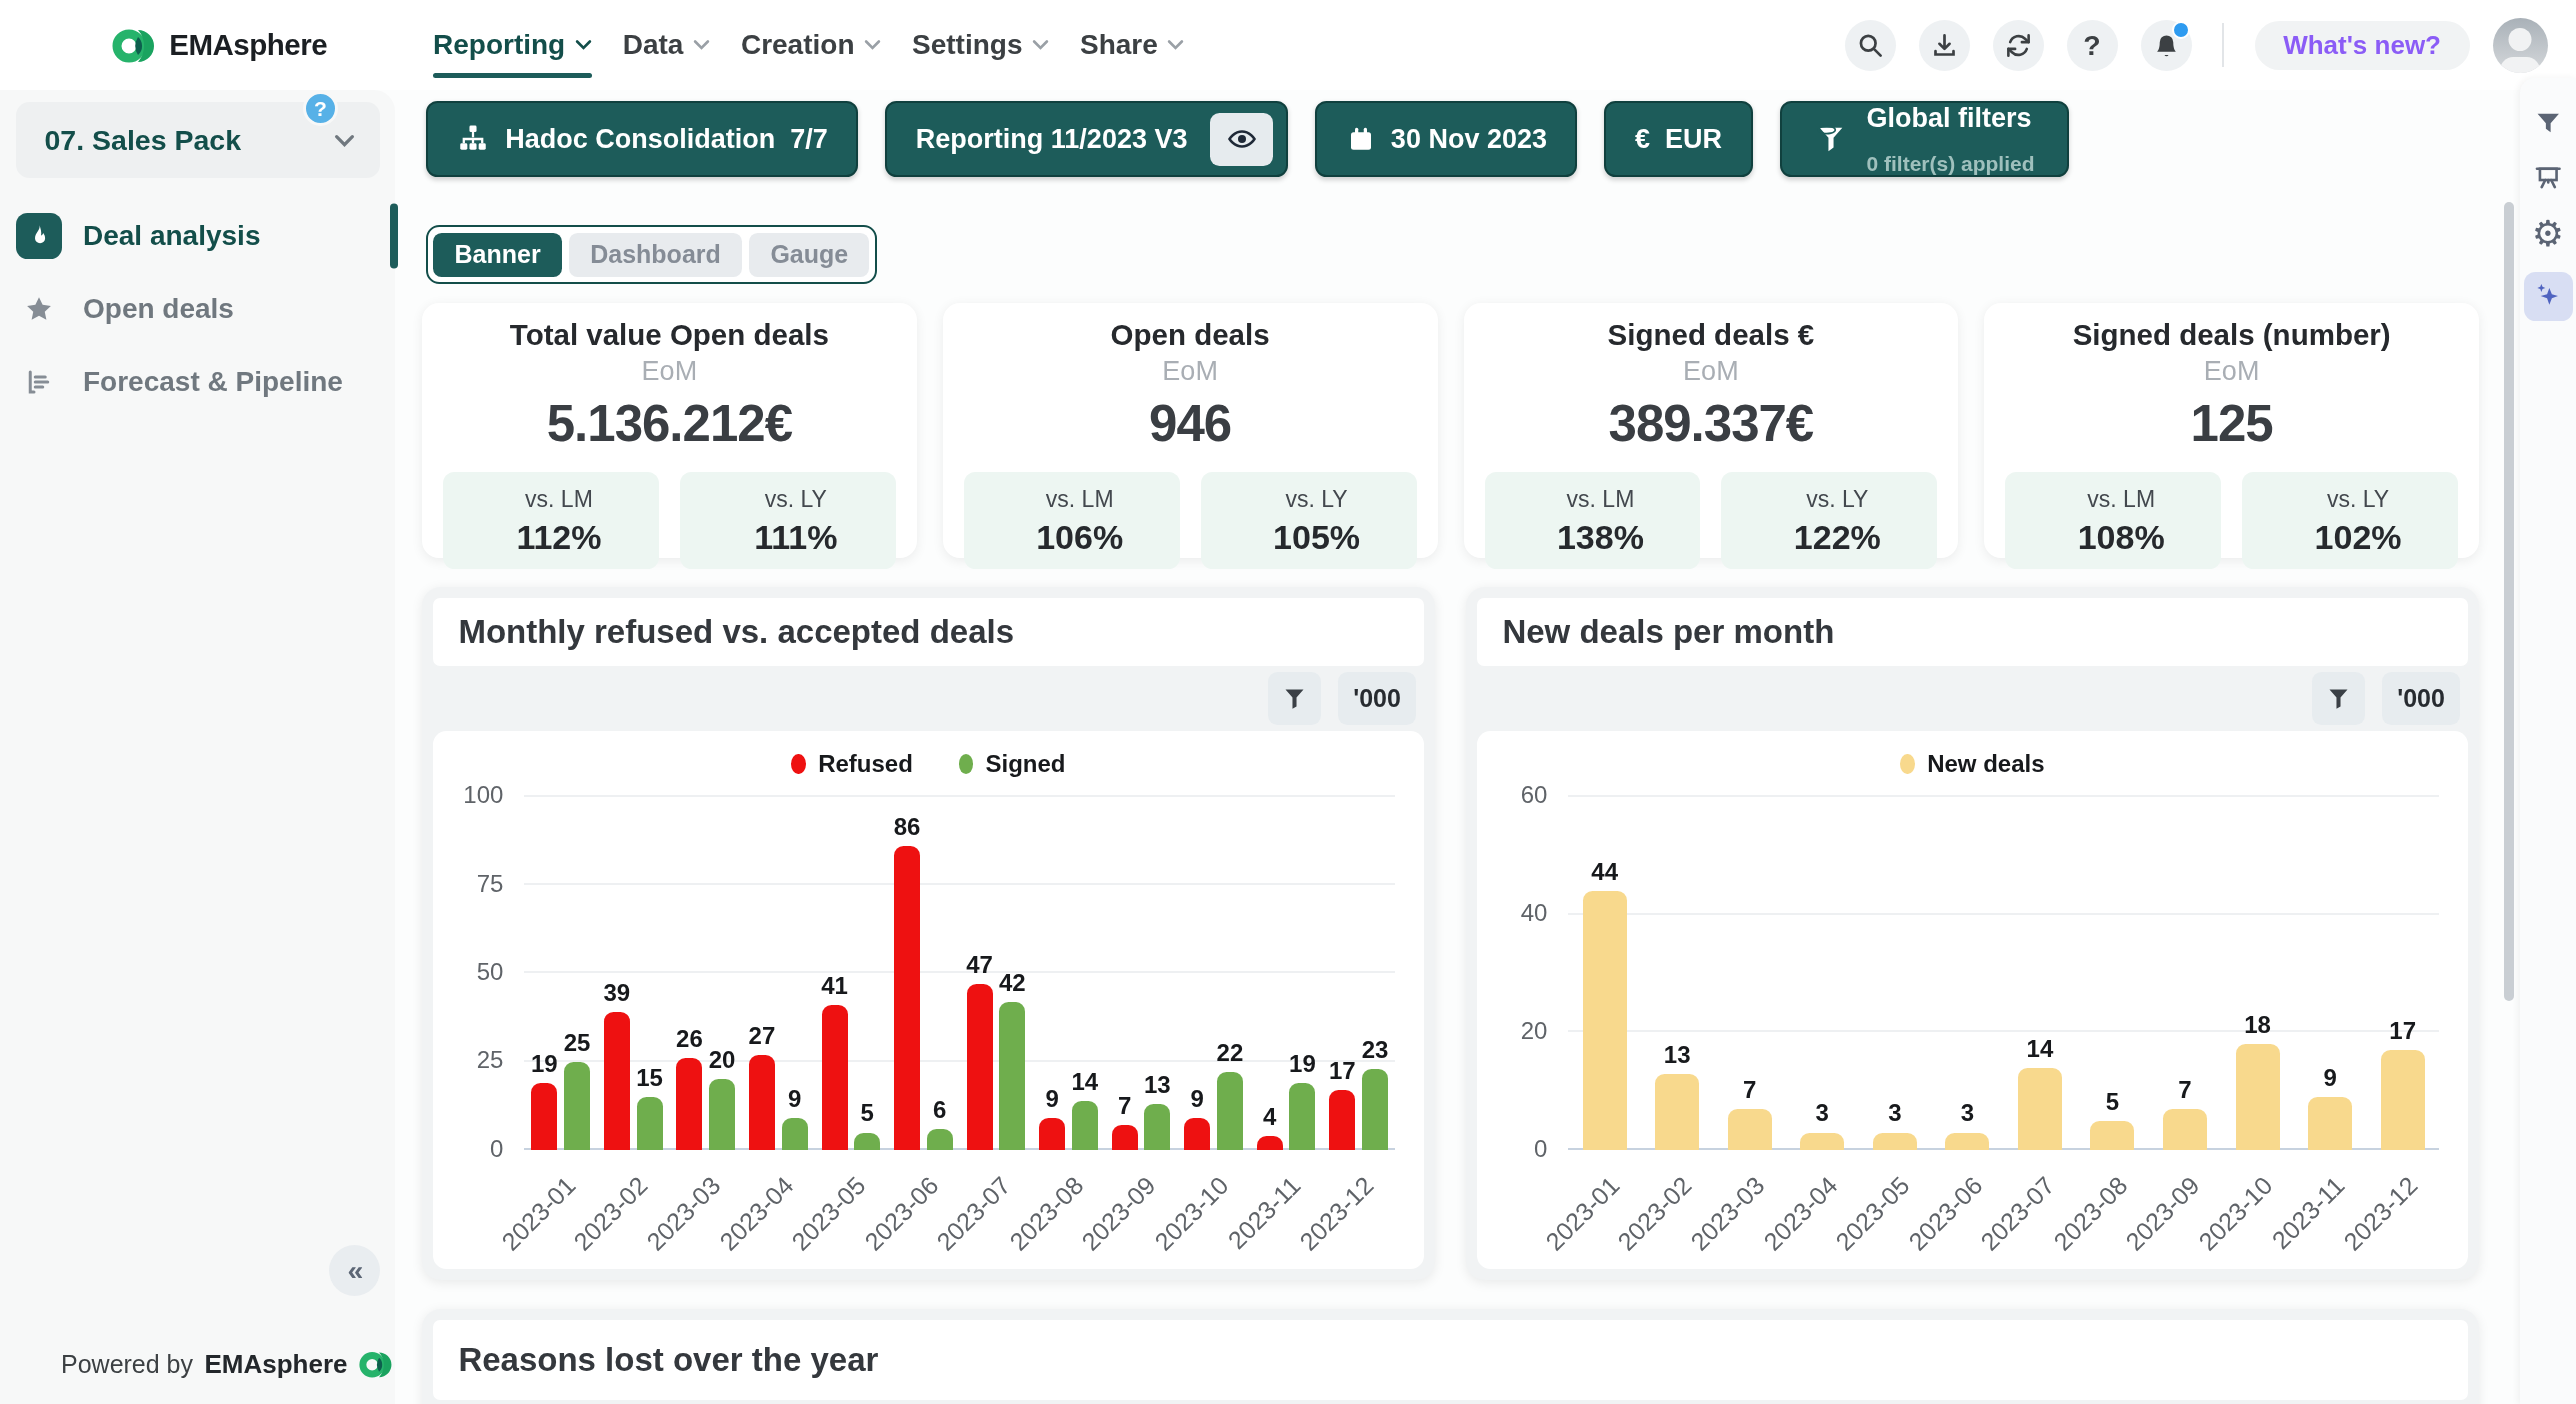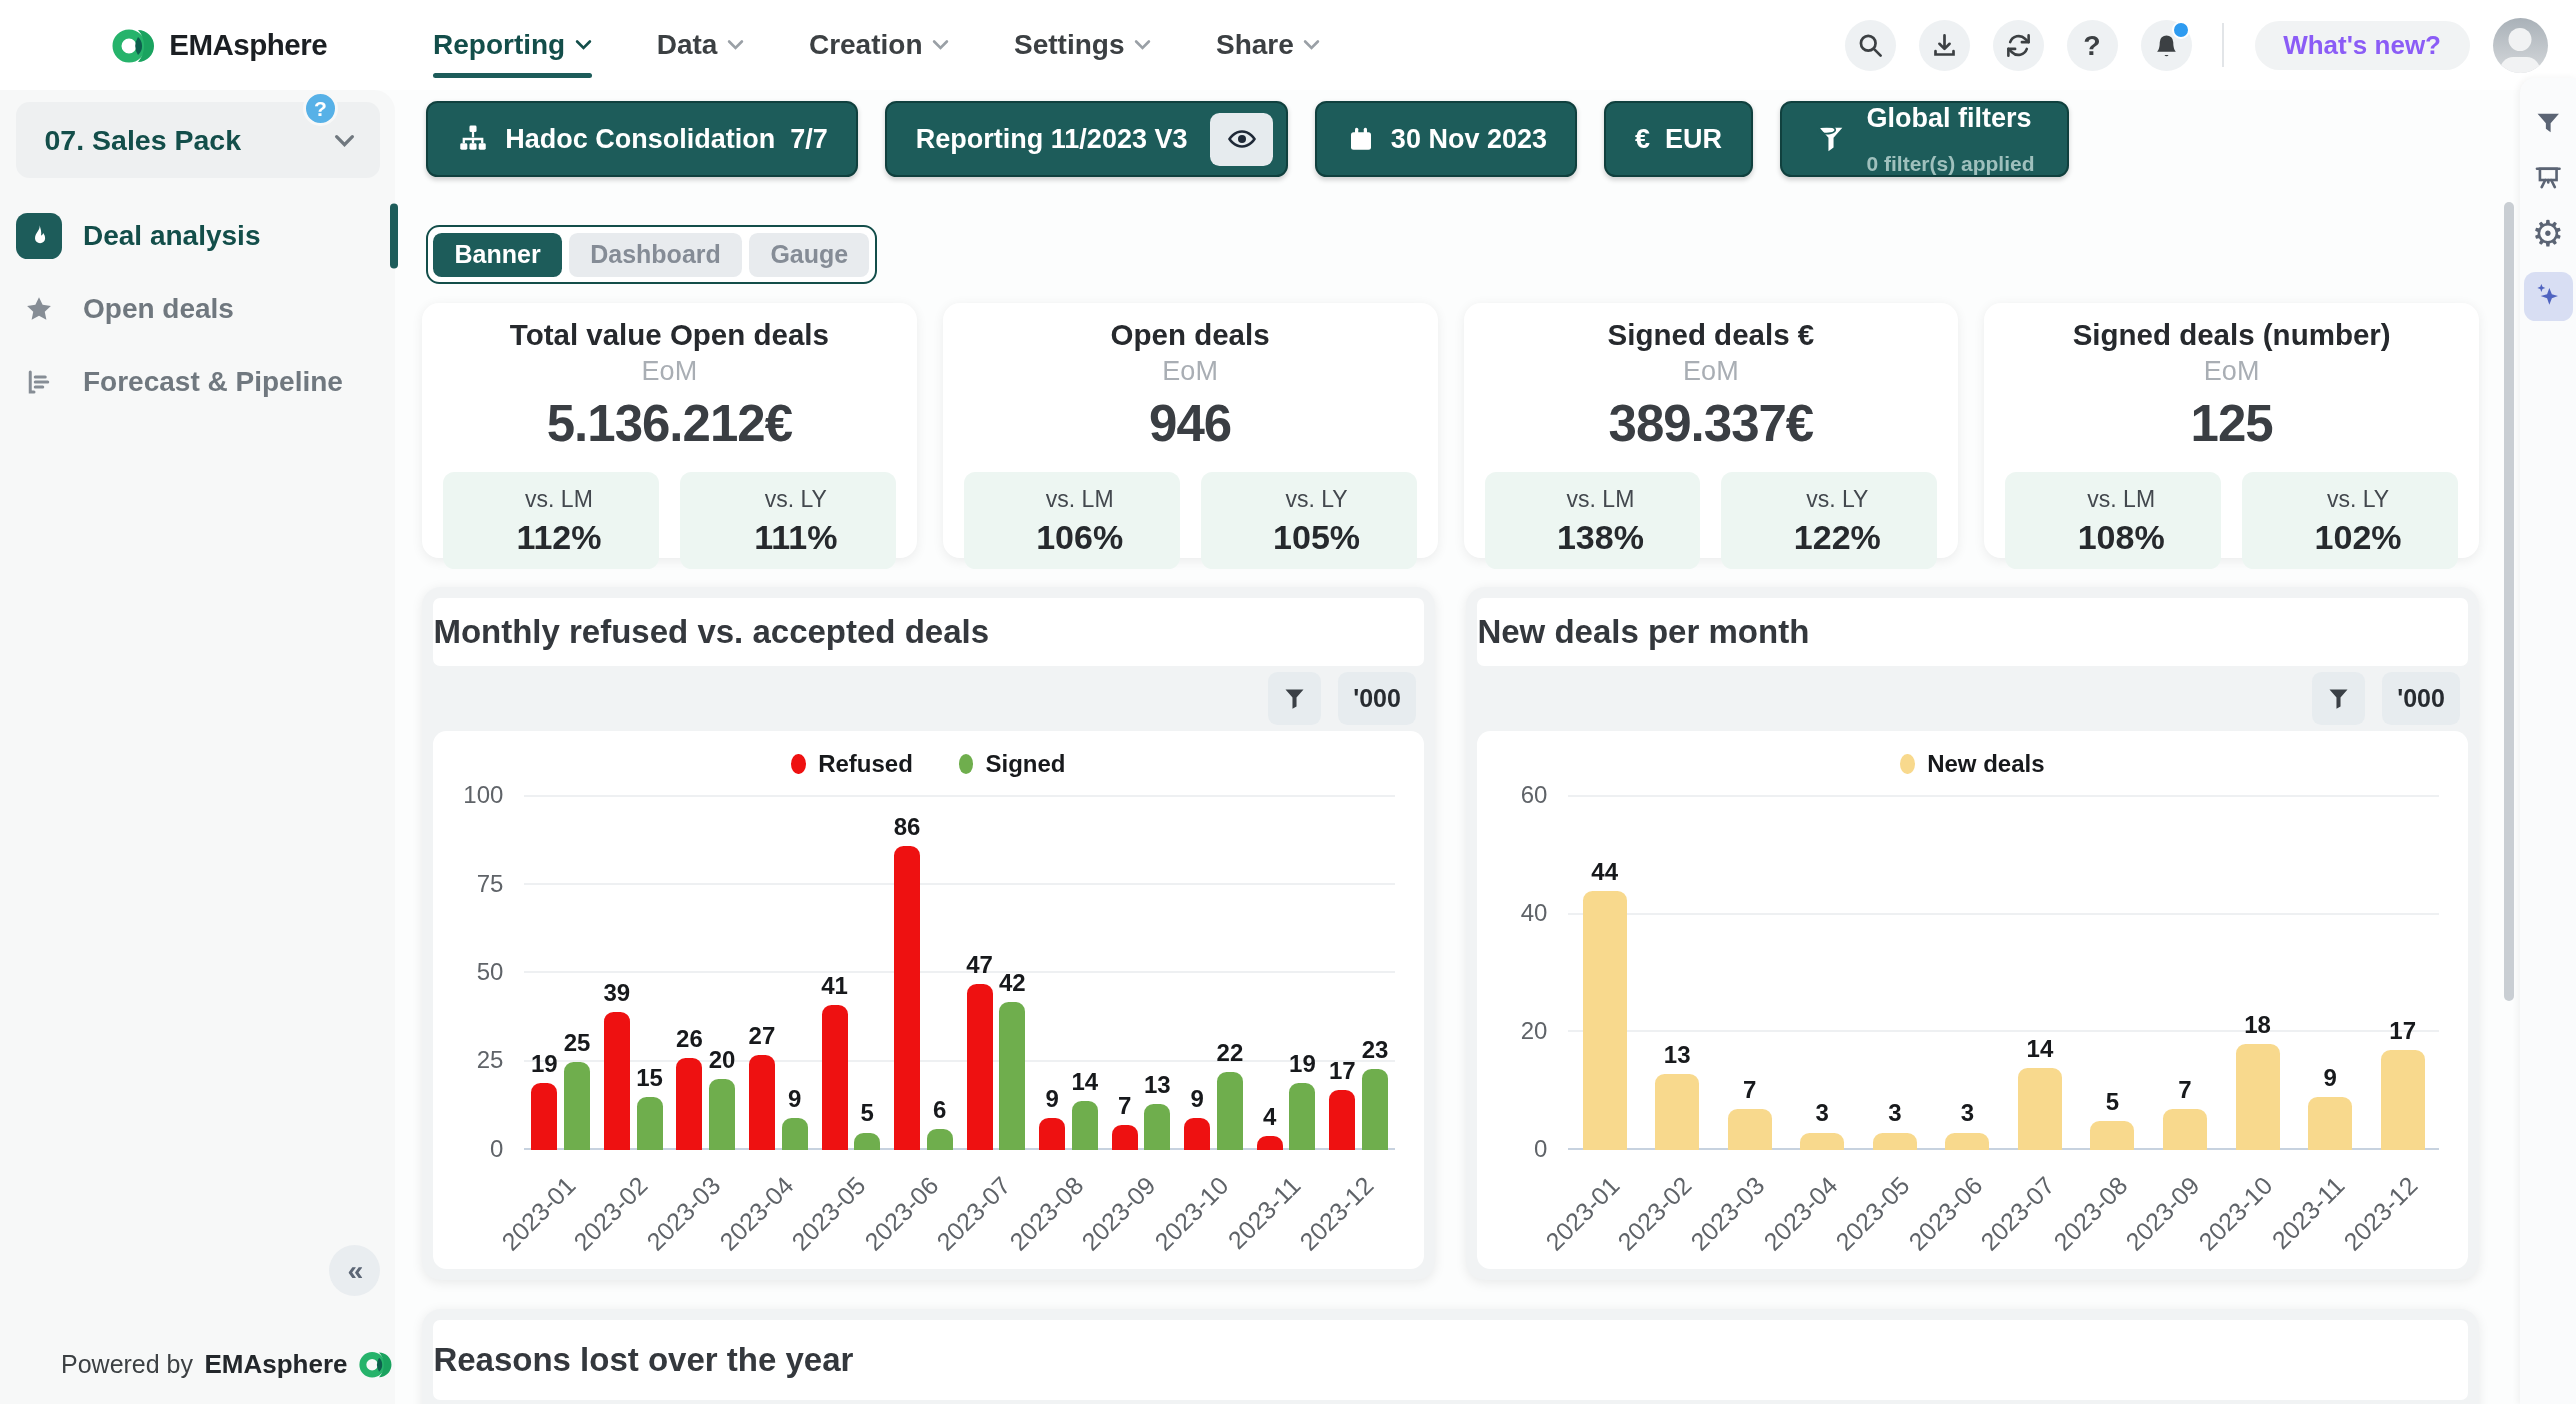--- a/index.html
+++ b/index.html
@@ -4,21 +4,21 @@
 <style>
   * { box-sizing: border-box; margin: 0; padding: 0; }
   html,body { width:2576px; height:1405px; overflow:hidden; }
   body { font-family: "Liberation Sans", sans-serif; background:#fcfdfd; color:#26292d; }
   .app { position:relative; width:2576px; height:1405px; overflow:hidden; }
 
   
   .header { position:absolute; left:0; top:0; width:2576px; height:90px; background:#ffffff; }
   .brand { position:absolute; left:112px; top:0; height:90px; display:flex; align-items:center; gap:13.3px; }
   .brand-name { font-size:29.5px; font-weight:800; color:#1b1f23; letter-spacing:-0.5px; }
-  .main-nav { position:absolute; left:433px; top:0; height:90px; display:flex; align-items:center; gap:65px; }
+  .main-nav { position:absolute; left:433px; top:0; height:90px; display:flex; align-items:center; gap:31px; }
   .nav-item { position:relative; display:flex; align-items:center; gap:9.5px; font-size:28px; font-weight:600; color:#3c4043; cursor:pointer; height:90px; }
   .nav-item.active { color:#134e4a; font-weight:700; }
   .nav-item.active::after { content:""; position:absolute; left:0; right:0; bottom:12.4px; height:4.8px; border-radius:2.9px; background:#1d5c5a; }
   .hdr-right { position:absolute; right:28.5px; top:0; height:90px; display:flex; align-items:center; gap:23px; }
   .icon-btn { width:51px; height:51px; border-radius:50%; background:#eef1f3; display:flex; align-items:center; justify-content:center; cursor:pointer; position:relative; }
   .hdr-divider { width:1.9px; height:44px; background:#e2e5e8; margin:0 7.6px; }
   .whats-new { height:49px; padding:0 28.5px; border-radius:25px; background:#f1f3f4; display:flex; align-items:center; font-size:26px; font-weight:600; color:#8b5cf6; cursor:pointer; }
   .avatar { width:55px; height:55px; border-radius:50%; background:linear-gradient(180deg,#a9b1b8,#d5d8db); position:relative; overflow:hidden; cursor:pointer; }
   .avatar .head { position:absolute; left:50%; top:10.5px; transform:translateX(-50%); width:23px; height:23px; border-radius:50%; background:#f1f2f3; }
   .avatar .body { position:absolute; left:50%; bottom:-9.5px; transform:translateX(-50%); width:40px; height:25px; border-radius:13.3px 13.3px 0 0; background:#f1f2f3; }
@@ -60,21 +60,21 @@
   .kpi-title { font-size:29.5px; font-weight:800; color:#26292d; }
   .kpi-period { font-size:27px; color:#a9aeb4; margin-top:3.8px; }
   .kpi-value { font-size:51px; font-weight:800; color:#3a3e43; margin-top:7.6px; letter-spacing:-1px; }
   .kpi-tiles { display:flex; gap:21px; margin:19px 21px 0; }
   .kpi-tile { flex:1; height:97px; background:#edf6f2; border-radius:11.4px; padding-top:13.3px;padding-left:16px; }
   .kpi-tile-label { font-size:23px; color:#43484e; }
   .kpi-tile-value { font-size:34px; font-weight:800; color:#26292d; margin-top:5.7px; }
 
   .charts-row { position:absolute; left:0; top:497px; width:2057px; display:flex; gap:31px; }
   .chart-panel { width:1013px; height:693px; background:#f1f3f4; border-radius:19px; box-shadow:0 2.9px 11.4px rgba(0,0,0,.08); padding:11.4px; display:flex; flex-direction:column; }
-  .chart-header { height:80px; background:#ffffff; border-radius:7px; display:flex; align-items:center; }
+  .chart-header { height:80px; background:#ffffff; border-radius:7px; display:flex; align-items:center; padding-left:25px; }
   .chart-title { font-size:33px; font-weight:700; color:#34383d; }
   .chart-toolbar { height:78px; display:flex; align-items:center; justify-content:flex-end; gap:17px; padding-right:7.6px; }
   .sq-btn { width:53px; height:53px; border-radius:9.5px; background:#e7ecef; display:flex; align-items:center; justify-content:center; cursor:pointer; }
   .unit-btn { width:78px; height:53px; border-radius:9.5px; background:#e7ecef; display:flex; align-items:center; justify-content:center; font-size:25px; font-weight:700; color:#272b30; cursor:pointer; }
   .chart-card { flex:1; background:#ffffff; border-radius:13.3px; position:relative; }
   .chart-legend { display:flex; justify-content:center; align-items:center; gap:46px; padding-top:19px; }
   .legend-item { display:inline-flex; align-items:center; gap:12.4px; font-size:24px; font-weight:600; color:#17191c; }
   .legend-dot { width:14.3px; height:20px; border-radius:50%; display:inline-block; }
   .plot { position:relative; height:353px; margin:19px 28.5px 0 91px; }
   .gridline { position:absolute; left:0; right:0; height:1.9px; background:#eef0f2; }

